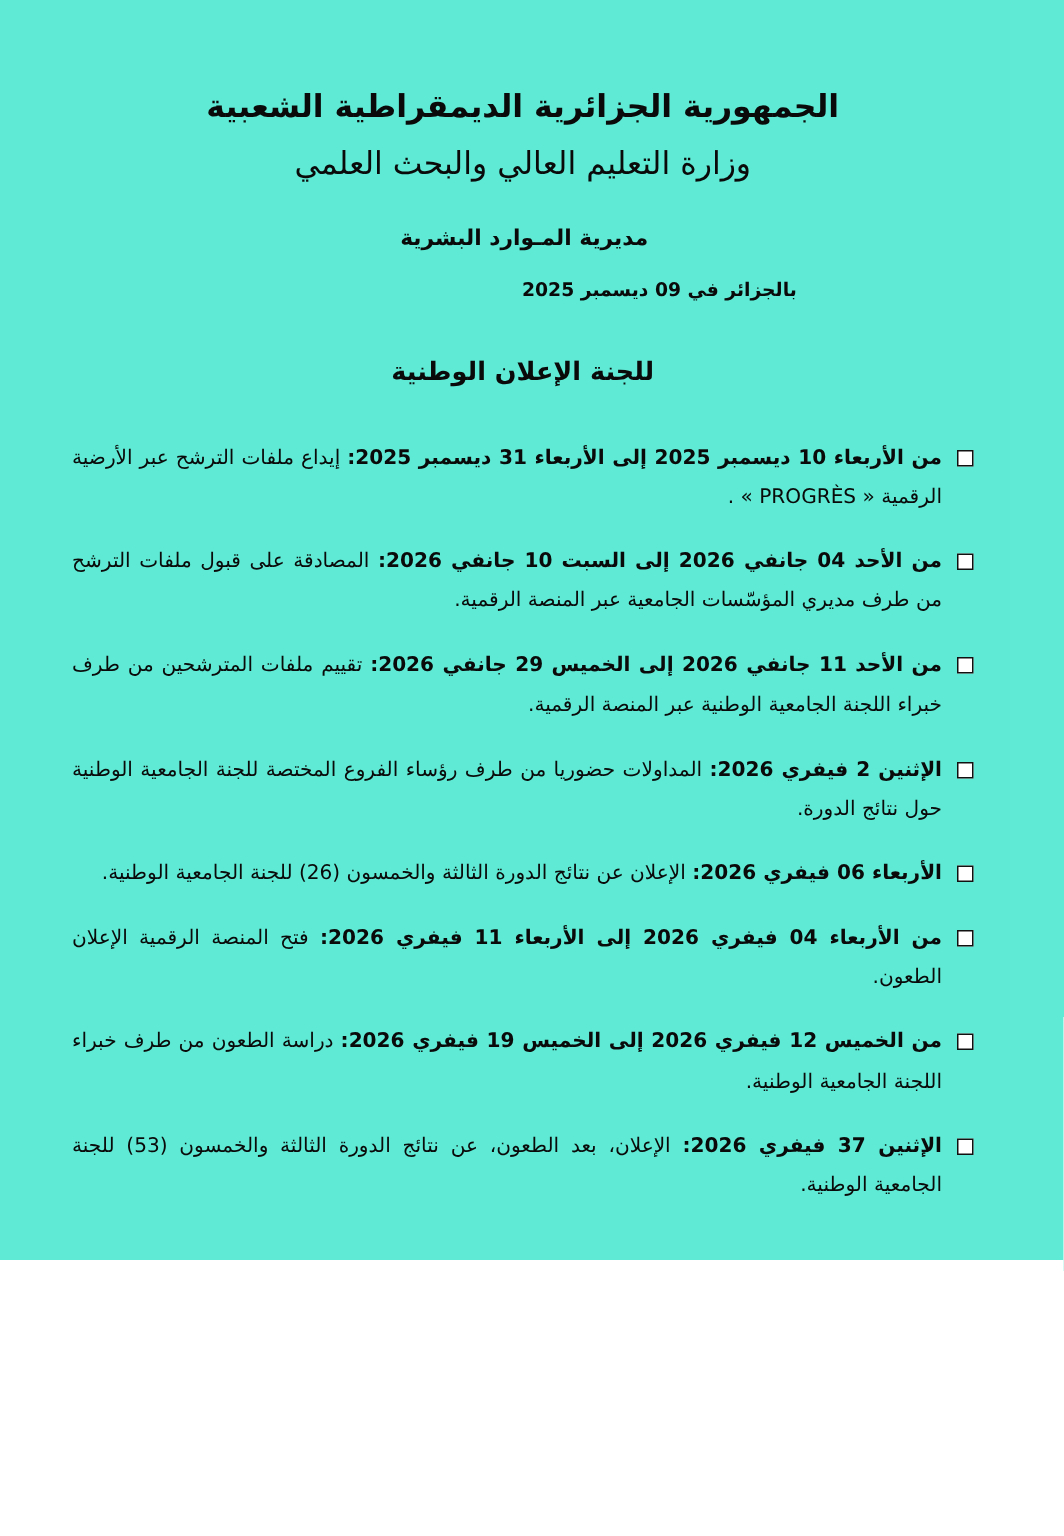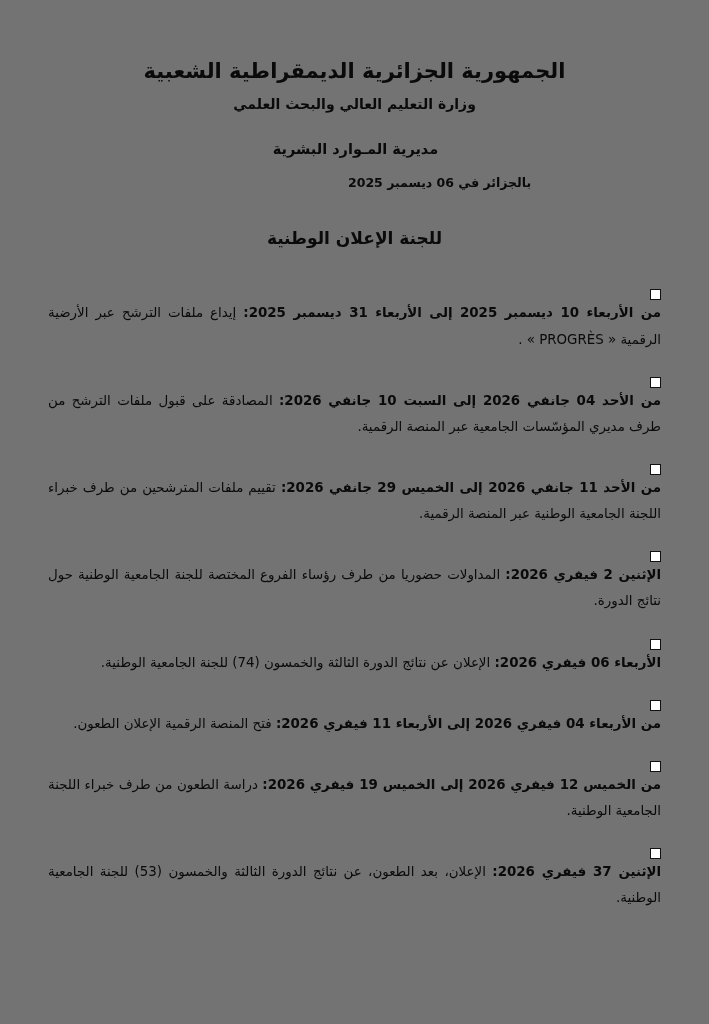--- a/index.html
+++ b/index.html
@@ -10,37 +10,37 @@
   body {
     width: 709px;
     height: 1024px;
     font-family: "DejaVu Sans", "Liberation Sans", sans-serif;
     color: #0a0a0a;
     overflow: hidden;
   }
   .page {
     position: relative;
     width: 709px;
-    height: 1024px;
-    background: #737373;
+    height: 840px;
+    background: #5eead4;
     box-sizing: border-box;
-    padding: 56px 48px 20px 48px;
+    padding: 56px 60px 20px 48px;
   }
   .hdr {
     text-align: center;
     line-height: 1.5;
   }
   .hdr-l1 {
     font-size: 21px;
     font-weight: bold;
     letter-spacing: 0px;
   }
   .hdr-l2 {
-    font-size: 14px;
-    font-weight: bold;
+    font-size: 21px;
+    font-weight: normal;
     margin-top: 6px;
   }
   .dir-line {
     margin-top: 26px;
     text-align: center;
     font-size: 14.5px;
     font-weight: bold;
     padding-left: 2px;
   }
   .date-line {
@@ -58,21 +58,21 @@
     font-size: 17px;
     font-weight: bold;
     line-height: 1.7;
   }
   .list {
     margin-top: 30px;
     padding: 0;
   }
   .item {
     display: flex;
-    flex-direction: column;
+    flex-direction: row;
     align-items: flex-start;
     margin-bottom: 17px;
   }
   .bullet {
     flex: 0 0 auto;
     width: 9px;
     height: 9px;
     border: 1.4px solid #111;
     background: #fff;
     margin-top: 7px;
@@ -96,21 +96,21 @@
 
   <div class="hdr">
     <div class="hdr-l1">الجمهورية الجزائرية الديمقراطية الشعبية</div>
     <div class="hdr-l2">وزارة التعليم العالي والبحث العلمي</div>
   </div>
 
   <div class="dir-line">مديرية المـوارد البشرية</div>
 
   <div class="date-line">
     <span class="city">بالجزائر في</span>
-    <span>06 ديسمبر 2025</span>
+    <span>09 ديسمبر 2025</span>
   </div>
 
   <div class="title-block">
     <div>للجنة الإعلان الوطنية</div>
   </div>
 
   <div class="list">
 
     <div class="item">
       <span class="bullet"></span>
@@ -136,21 +136,21 @@
     <div class="item">
       <span class="bullet"></span>
       <div class="item-text">
         <b>الإثنين 2 فيفري 2026:</b><span> المداولات حضوريا من طرف رؤساء الفروع المختصة للجنة الجامعية الوطنية حول نتائج الدورة.</span>
       </div>
     </div>
 
     <div class="item">
       <span class="bullet"></span>
       <div class="item-text">
-        <b>الأربعاء 06 فيفري 2026:</b><span> الإعلان عن نتائج الدورة الثالثة والخمسون (74) للجنة الجامعية الوطنية.</span>
+        <b>الأربعاء 06 فيفري 2026:</b><span> الإعلان عن نتائج الدورة الثالثة والخمسون (26) للجنة الجامعية الوطنية.</span>
       </div>
     </div>
 
     <div class="item">
       <span class="bullet"></span>
       <div class="item-text">
         <b>من الأربعاء 04 فيفري 2026 إلى الأربعاء 11 فيفري 2026:</b><span> فتح المنصة الرقمية الإعلان الطعون.</span>
       </div>
     </div>
 

